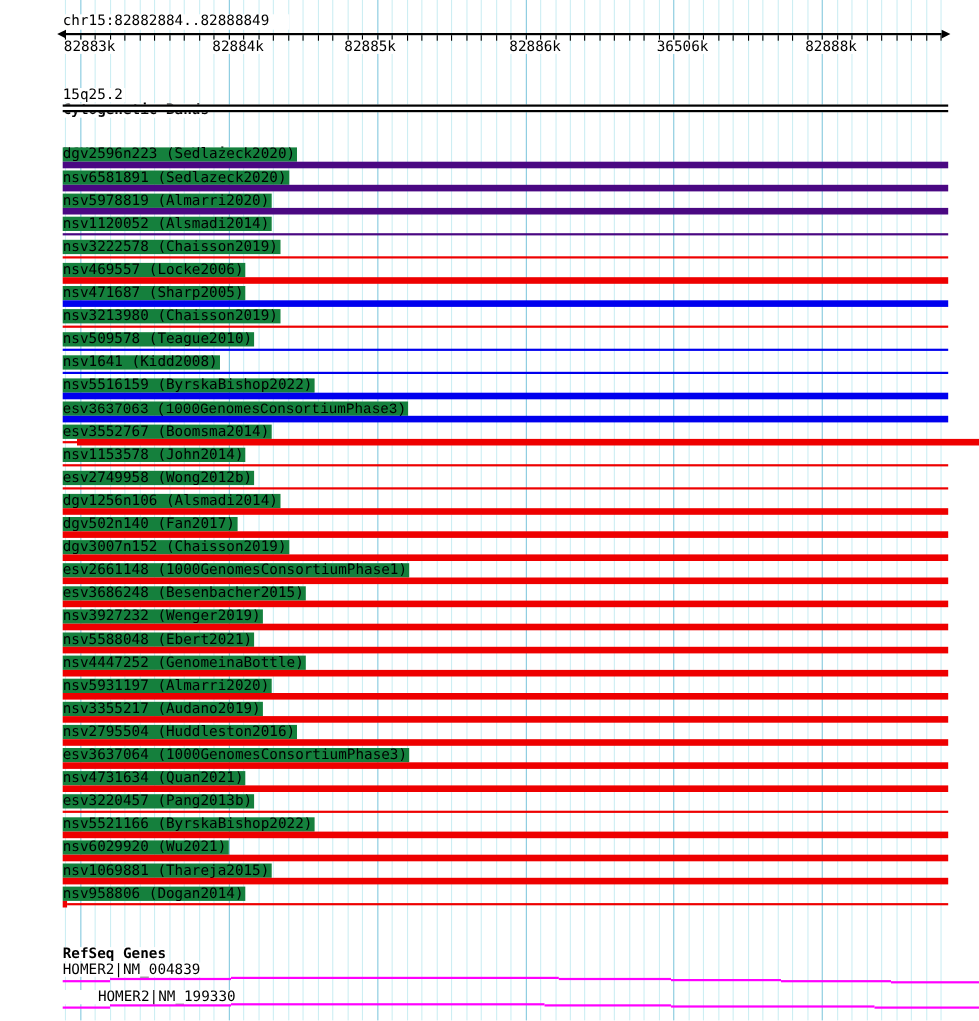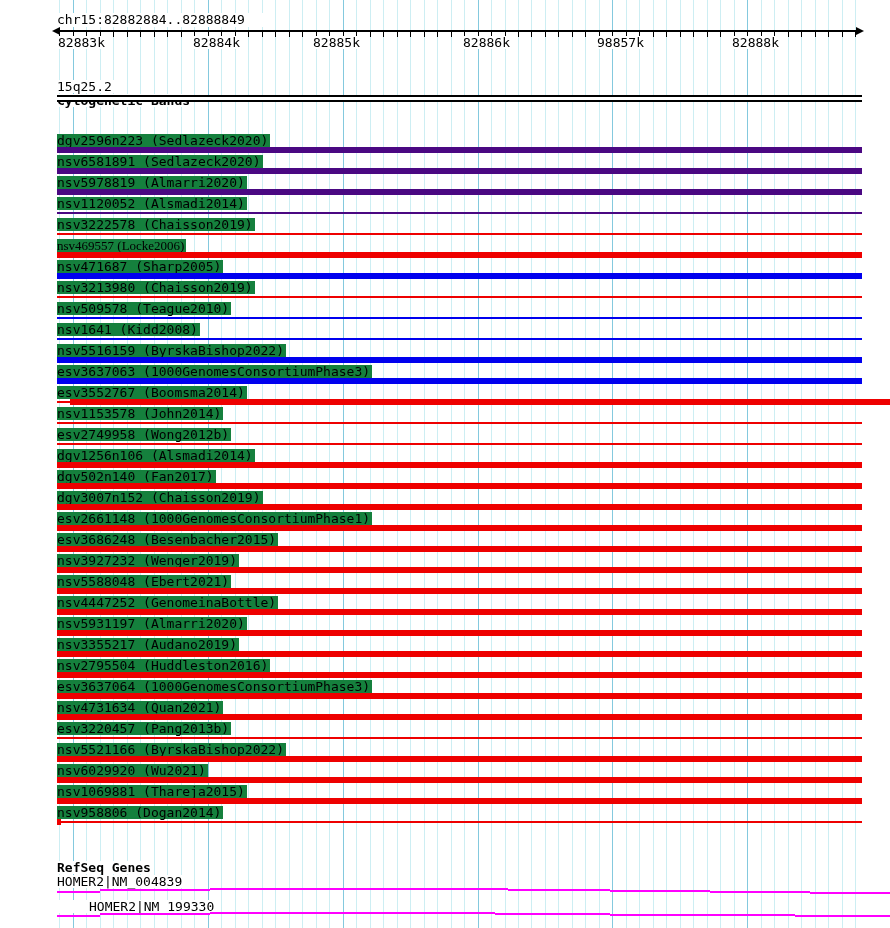--- a/index.html
+++ b/index.html
@@ -161,53 +161,53 @@
       <div class="tick" style="left: 815px;"></div>
       <div class="tick" style="left: 828px;"></div>
       <div class="tick" style="left: 842px;"></div>
       <div class="tick" style="left: 855px;"></div>
     </div>
   <div id="ruler-labels">
       <div class="rlabel" style="left: 57px;">82883k</div>
       <div class="rlabel" style="left: 192px;">82884k</div>
       <div class="rlabel" style="left: 312px;">82885k</div>
       <div class="rlabel" style="left: 462px;">82886k</div>
-      <div class="rlabel" style="left: 596px;">98857k</div>
+      <div class="rlabel" style="left: 596px;">36506k</div>
       <div class="rlabel" style="left: 731px;">82888k</div>
     </div>
 
   <div class="section-title cyto-title">Cytogenetic Bands</div>
   <div class="band-name">15q25.2</div>
   <div class="band-box"></div>
 
   <div class="section-title dgv-title">DGV Structural Variants</div>
   <div id="variants">
       <div class="vlabel" style="left: 57px; top: 134px;">dgv2596n223 (Sedlazeck2020)</div>
       <div class="vbar" style="left: 57px; width: 805px; top: 147px; height: 6px; background: rgb(74, 8, 130);"></div>
       <div class="vlabel" style="left: 57px; top: 155px;">nsv6581891 (Sedlazeck2020)</div>
       <div class="vbar" style="left: 57px; width: 805px; top: 168px; height: 6px; background: rgb(74, 8, 130);"></div>
       <div class="vlabel" style="left: 57px; top: 176px;">nsv5978819 (Almarri2020)</div>
       <div class="vbar" style="left: 57px; width: 805px; top: 189px; height: 6px; background: rgb(74, 8, 130);"></div>
       <div class="vlabel" style="left: 57px; top: 197px;">nsv1120052 (Alsmadi2014)</div>
       <div class="vbar" style="left: 57px; width: 805px; top: 212px; height: 2px; background: rgb(74, 8, 130);"></div>
       <div class="vlabel" style="left: 57px; top: 218px;">nsv3222578 (Chaisson2019)</div>
       <div class="vbar" style="left: 57px; width: 805px; top: 233px; height: 2px; background: rgb(238, 0, 0);"></div>
-      <div class="vlabel" style="left: 57px; top: 239px; font-family: Liberation Serif, serif;">nsv469557 (Locke2006)</div>
+      <div class="vlabel" style="left: 57px; top: 239px;">nsv469557 (Locke2006)</div>
       <div class="vbar" style="left: 57px; width: 805px; top: 252px; height: 6px; background: rgb(238, 0, 0);"></div>
       <div class="vlabel" style="left: 57px; top: 260px;">nsv471687 (Sharp2005)</div>
       <div class="vbar" style="left: 57px; width: 805px; top: 273px; height: 6px; background: rgb(0, 0, 238);"></div>
       <div class="vlabel" style="left: 57px; top: 281px;">nsv3213980 (Chaisson2019)</div>
       <div class="vbar" style="left: 57px; width: 805px; top: 296px; height: 2px; background: rgb(238, 0, 0);"></div>
       <div class="vlabel" style="left: 57px; top: 302px;">nsv509578 (Teague2010)</div>
       <div class="vbar" style="left: 57px; width: 805px; top: 317px; height: 2px; background: rgb(0, 0, 238);"></div>
       <div class="vlabel" style="left: 57px; top: 323px;">nsv1641 (Kidd2008)</div>
       <div class="vbar" style="left: 57px; width: 805px; top: 338px; height: 2px; background: rgb(0, 0, 238);"></div>
       <div class="vlabel" style="left: 57px; top: 344px;">nsv5516159 (ByrskaBishop2022)</div>
       <div class="vbar" style="left: 57px; width: 805px; top: 357px; height: 6px; background: rgb(0, 0, 238);"></div>
-      <div class="vlabel" style="left: 57px; top: 365px;">esv3637063 (1000GenomesConsortiumPhase3)</div>
+      <div class="vlabel" style="left: 57px; top: 365px; font-family: Liberation Mono, monospace;">esv3637063 (1000GenomesConsortiumPhase3)</div>
       <div class="vbar" style="left: 57px; width: 805px; top: 378px; height: 6px; background: rgb(0, 0, 238);"></div>
       <div class="vlabel" style="left: 57px; top: 386px;">esv3552767 (Boomsma2014)</div>
       <div class="vbar" style="left: 57px; width: 13px; top: 401px; height: 2px; background: rgb(238, 0, 0);"></div>
       <div class="vbar" style="left: 70px; width: 820px; top: 399px; height: 6px; background: rgb(238, 0, 0);"></div>
       <div class="vlabel" style="left: 57px; top: 407px;">nsv1153578 (John2014)</div>
       <div class="vbar" style="left: 57px; width: 805px; top: 422px; height: 2px; background: rgb(238, 0, 0);"></div>
       <div class="vlabel" style="left: 57px; top: 428px;">esv2749958 (Wong2012b)</div>
       <div class="vbar" style="left: 57px; width: 805px; top: 443px; height: 2px; background: rgb(238, 0, 0);"></div>
       <div class="vlabel" style="left: 57px; top: 449px;">dgv1256n106 (Alsmadi2014)</div>
       <div class="vbar" style="left: 57px; width: 805px; top: 462px; height: 6px; background: rgb(238, 0, 0);"></div>

